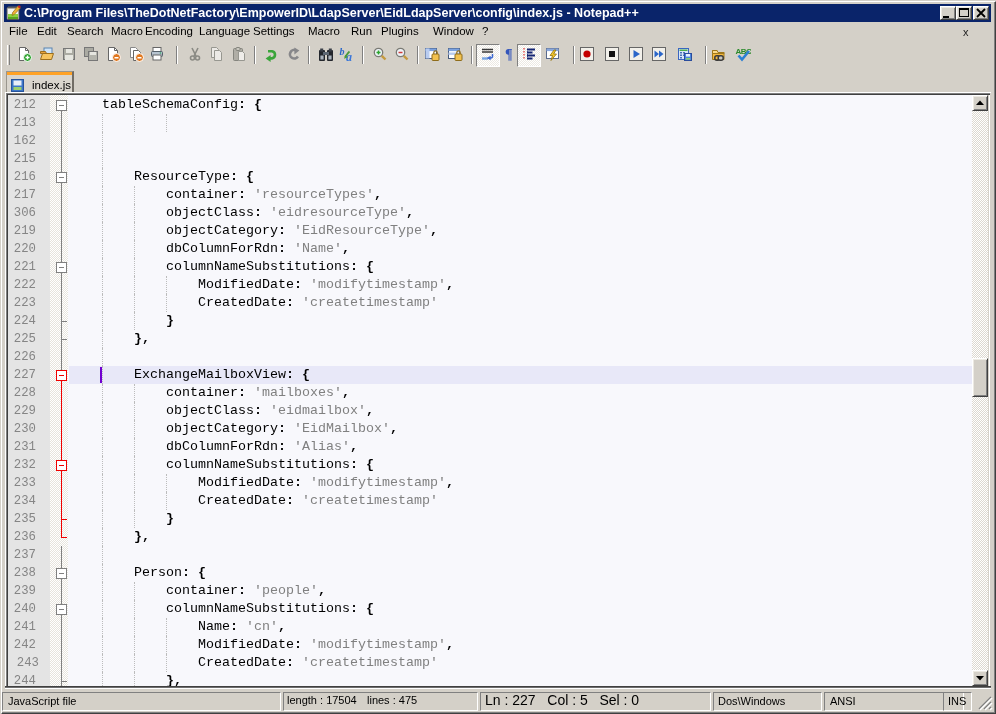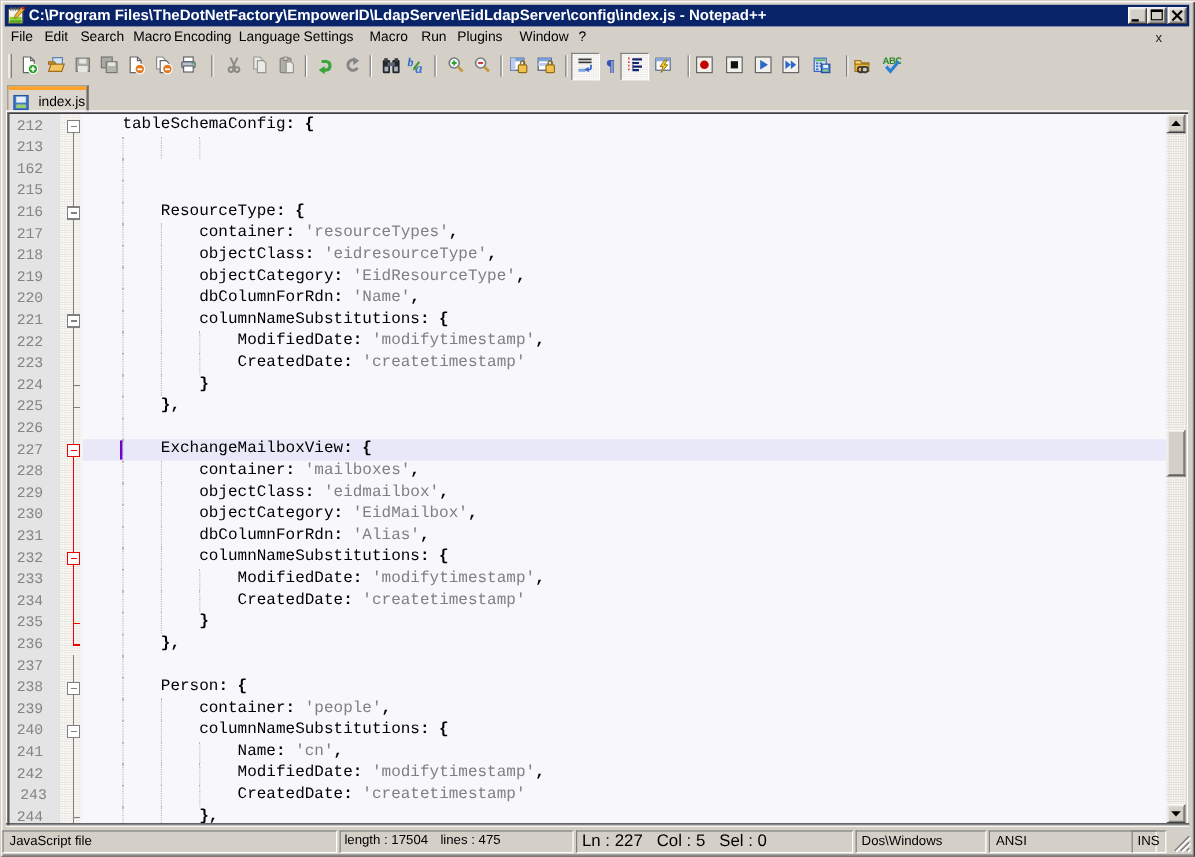--- a/index.html
+++ b/index.html
@@ -262,21 +262,21 @@
       <div class="guide" style="left:94px;top:37px"></div>
       <div class="num" style="left:0;top:55px;width:28px;text-align:right">215</div>
       <div class="guide" style="left:94px;top:55px"></div>
       <div class="num" style="left:0;top:73px;width:28px;text-align:right">216</div>
       <div class="guide" style="left:94px;top:73px"></div>
       <div class="row mono" style="top:73px">        ResourceType<span class="o">: {</span></div>
       <div class="num" style="left:0;top:91px;width:28px;text-align:right">217</div>
       <div class="guide" style="left:94px;top:91px"></div>
       <div class="guide" style="left:126px;top:91px"></div>
       <div class="row mono" style="top:91px">            container<span class="o">:</span> <span class="s">'resourceTypes'</span><span class="o">,</span></div>
-      <div class="num" style="left:0;top:109px;width:28px;text-align:right">218</div>
+      <div class="num" style="left:0;top:109px;width:28px;text-align:right">306</div>
       <div class="guide" style="left:94px;top:109px"></div>
       <div class="guide" style="left:126px;top:109px"></div>
       <div class="row mono" style="top:109px">            objectClass<span class="o">:</span> <span class="s">'eidresourceType'</span><span class="o">,</span></div>
       <div class="num" style="left:0;top:127px;width:28px;text-align:right">219</div>
       <div class="guide" style="left:94px;top:127px"></div>
       <div class="guide" style="left:126px;top:127px"></div>
       <div class="row mono" style="top:127px">            objectCategory<span class="o">:</span> <span class="s">'EidResourceType'</span><span class="o">,</span></div>
       <div class="num" style="left:0;top:145px;width:28px;text-align:right">220</div>
       <div class="guide" style="left:94px;top:145px"></div>
       <div class="guide" style="left:126px;top:145px"></div>

